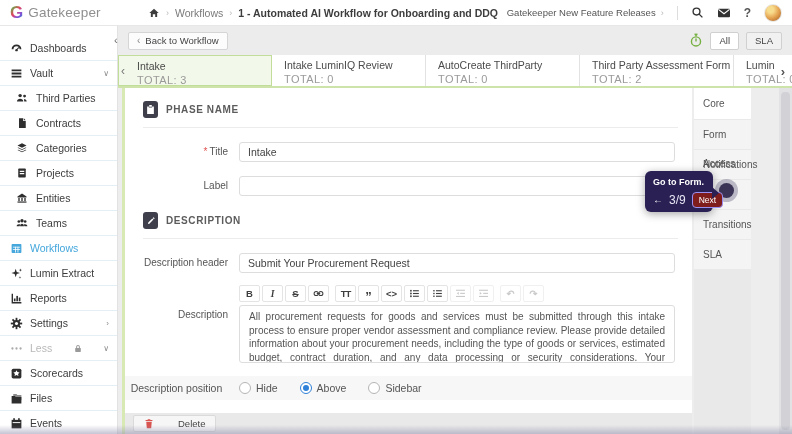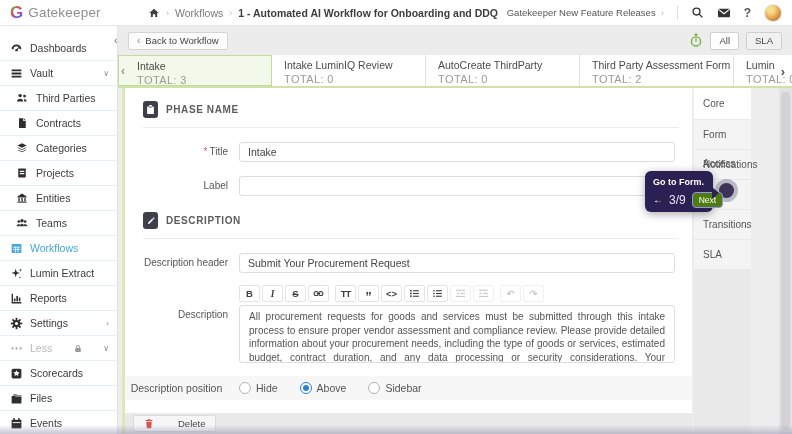--- a/index.html
+++ b/index.html
@@ -95,21 +95,21 @@
   .sp-item.active { background:#fff; height:31px; line-height:31px; }
   .scroll-strip { position:absolute; right:0; top:0; bottom:0; width:13px; background:#e2e2e4; }
   .scroll-thumb { position:absolute; left:2px; right:2px; top:4px; bottom:4px; border-radius:4px; background:#d2d2d6; }
 
   
   .tour { position:absolute; left:645px; top:171px; width:68px; height:41px; background:#2a2053; border-radius:6px; padding:6px 8px; z-index:20; box-shadow:0 2px 8px rgba(0,0,0,.35); }
   .tour-text { font-size:9px; color:#fff; font-weight:bold; }
   .tour-row { display:flex; align-items:center; gap:6px; margin-top:5px; }
   .tour-back { color:#fff; font-size:10px; cursor:pointer; line-height:1; }
   .tour-step { color:#e8e6f5; font-size:12px; }
-  .tour-next { background:#4d7c0f; border:1.5px solid #988ff0; color:#fff; font-size:8.5px; border-radius:4px; padding:2px 6px; cursor:pointer; font-family:inherit; }
+  .tour-next { background:#7f1d1d; border:1.5px solid #988ff0; color:#fff; font-size:8.5px; border-radius:4px; padding:2px 6px; cursor:pointer; font-family:inherit; }
   .tour-arrow { position:absolute; right:-6px; top:16px; width:0; height:0; border-top:6px solid transparent; border-bottom:6px solid transparent; border-left:7px solid #2a2053; }
   .beacon { position:absolute; left:715px; top:179px; width:23px; height:23px; border-radius:50%; background:rgba(80,75,110,.35); z-index:19; cursor:pointer; }
   .beacon-core { position:absolute; left:4px; top:4px; width:15px; height:15px; border-radius:50%; background:#3b3456; }
 
   .bottom-fade { position:absolute; left:0; right:0; bottom:0; height:9px; background:linear-gradient(to bottom, rgba(140,140,170,0), rgba(140,140,170,.5)); pointer-events:none; z-index:30; }
 </style>
 </head>
 <body>
 
 <header class="topbar">

